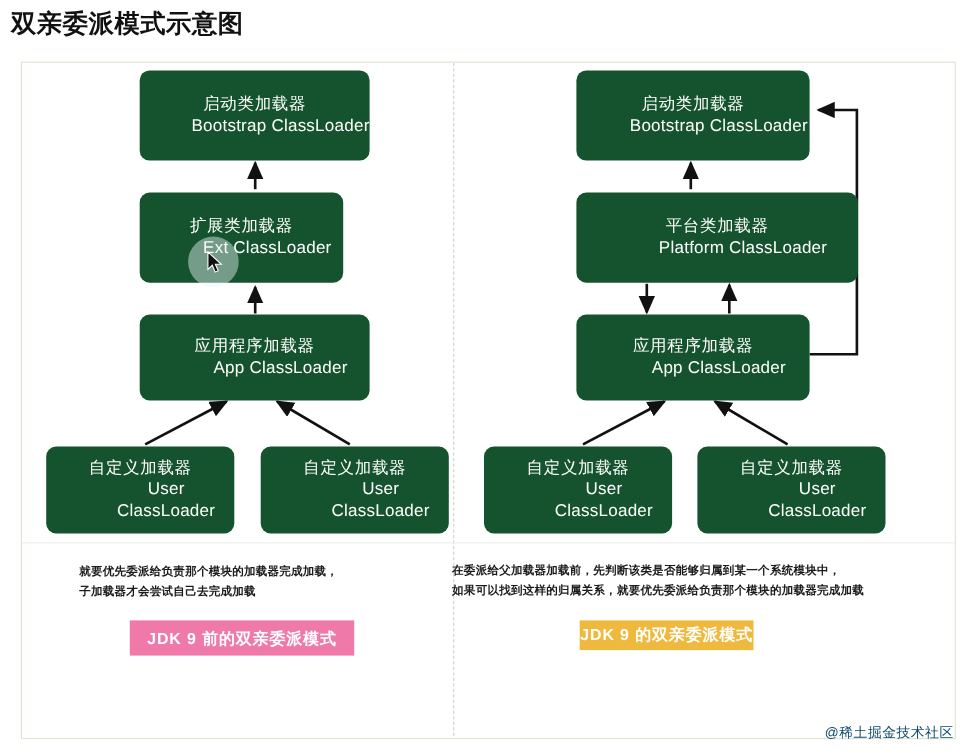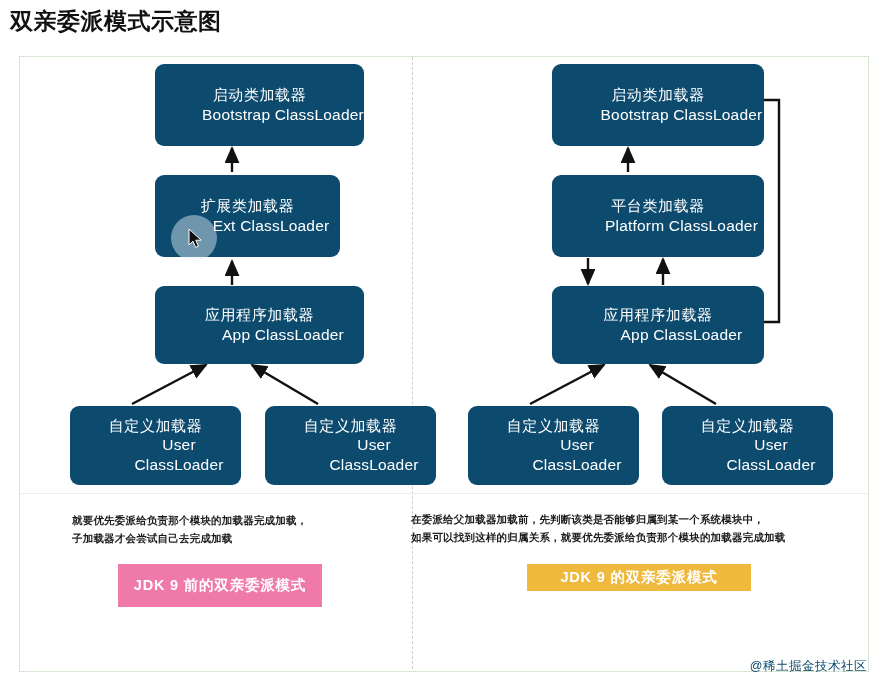--- a/index.html
+++ b/index.html
@@ -55,31 +55,30 @@
     left: 20px;
     top: 493px;
     width: 848px;
     height: 0px;
     border-top: 1px solid #eeeeee;
   }
 
   
   .node-box {
     position: absolute;
-    background: #0c4a6e;
+    background: #14532d;
     border-radius: 9px;
     color: #ffffff;
     display: flex;
     flex-direction: column;
     align-items: center;
     justify-content: center;
     box-sizing: border-box;
     line-height: 1.28;
     text-align: center;
-    margin-left: 28px;
   }
   .node-cn {
     font-size: 15px;
     font-weight: normal;
     letter-spacing: 0.6px;
   }
   .node-en {
     font-size: 15.5px;
     font-weight: normal;
     letter-spacing: 0.2px;
@@ -223,21 +222,21 @@
 <div class="node-box" style="left:237px; top:406px; width:171px; height:79px;">
   <span class="node-cn">自定义加载器</span>
   <span class="node-en">User ClassLoader</span>
 </div>
 
 <div class="node-box" style="left:524px; top:64px; width:212px; height:82px;">
   <span class="node-cn">启动类加载器</span>
   <span class="node-en">Bootstrap ClassLoader</span>
 </div>
 
-<div class="node-box" style="left:524px; top:175px; width:212px; height:82px;">
+<div class="node-box" style="left:524px; top:175px; width:256px; height:82px;">
   <span class="node-cn">平台类加载器</span>
   <span class="node-en">Platform ClassLoader</span>
 </div>
 
 <div class="node-box" style="left:524px; top:286px; width:212px; height:78px;">
   <span class="node-cn">应用程序加载器</span>
   <span class="node-en">App ClassLoader</span>
 </div>
 
 <div class="node-box" style="left:440px; top:406px; width:171px; height:79px;">
@@ -246,25 +245,25 @@
 </div>
 
 <div class="node-box" style="left:634px; top:406px; width:171px; height:79px;">
   <span class="node-cn">自定义加载器</span>
   <span class="node-en">User ClassLoader</span>
 </div>
 
 <div class="caption-text" style="left:72px; top:511px; width:320px;">就要优先委派给负责那个模块的加载器完成加载，
 子加载器才会尝试自己去完成加载</div>
 
-<div class="badge" id="badge-jdk8" style="left:118px; top:564px; width:204px; height:43px;">JDK 9 前的双亲委派模式</div>
+<div class="badge" id="badge-jdk8" style="left:118px; top:564px; width:204px; height:32px;">JDK 9 前的双亲委派模式</div>
 
 <div class="caption-text" style="left:411px; top:511px; width:420px;font-family:Liberation Serif, serif;">在委派给父加载器加载前，先判断该类是否能够归属到某一个系统模块中，
 如果可以找到这样的归属关系，就要优先委派给负责那个模块的加载器完成加载</div>
 
-<div class="badge" id="badge-jdk9" style="left:527px; top:564px; width:224px; height:27px;">JDK 9 的双亲委派模式</div>
+<div class="badge" id="badge-jdk9" style="left:527px; top:564px; width:158px; height:27px;">JDK 9 的双亲委派模式</div>
 
 <div id="watermark">@稀土掘金技术社区</div>
 
 <div id="cursor-highlight"></div>
 <svg id="mouse-cursor" viewBox="0 0 16 22" xmlns="http://www.w3.org/2000/svg">
   <path d="M1,1 L1,17 L5,13.2 L7.6,19.4 L10.4,18.2 L7.8,12.2 L13.2,12.2 Z" fill="#111111" stroke="#ffffff" stroke-width="1"></path>
 </svg>
 
 </body></html>

